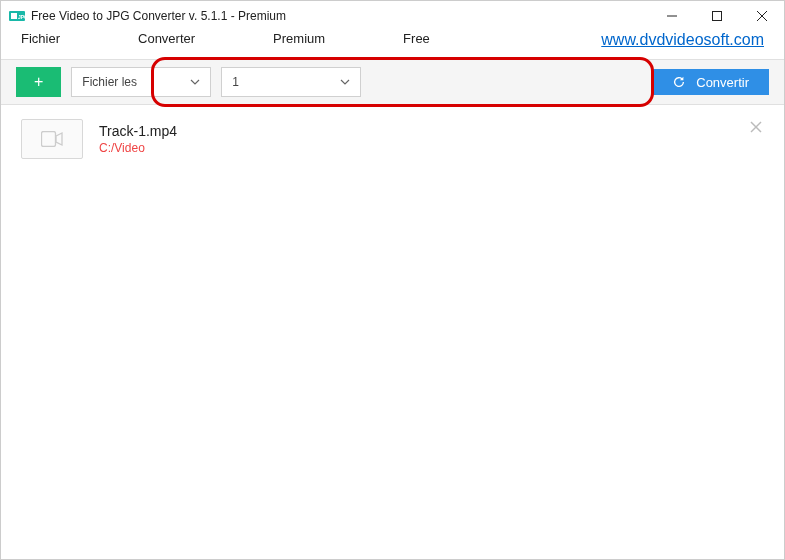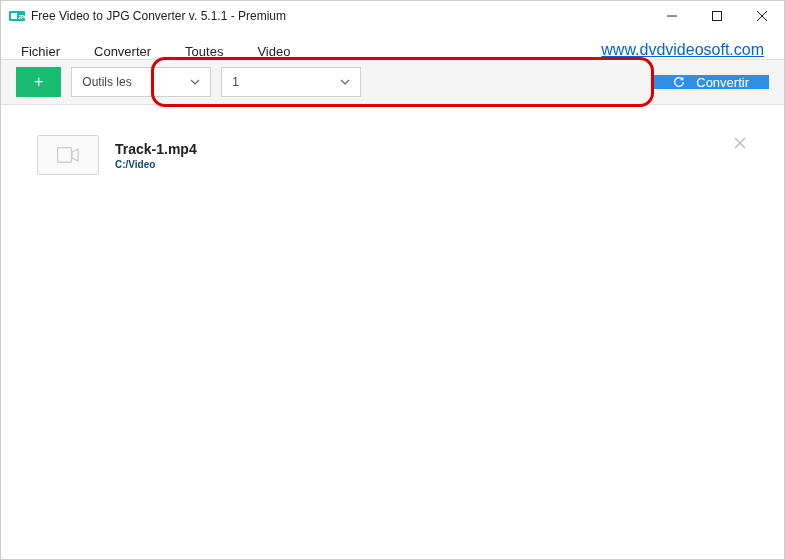--- a/index.html
+++ b/index.html
@@ -3,38 +3,38 @@
 <meta charset="utf-8">
 <style>
   * { box-sizing: border-box; margin: 0; padding: 0; font-family: "Segoe UI", Arial, sans-serif; }
   body { background: #fff; width: 785px; height: 560px; overflow: hidden; border: 1px solid #ccc; }
   .titlebar { height: 30px; display: flex; align-items: center; padding: 0 0 0 8px; justify-content: space-between; }
   .app-icon { width: 16px; height: 16px; margin-right: 6px; display: flex; align-items: center; }
   .title-text { font-size: 12px; color: #222; flex: 1; }
   .win-controls { display: flex; height: 100%; }
   .win-btn { width: 45px; height: 30px; display: flex; align-items: center; justify-content: center; }
   .win-btn svg { stroke: #222; }
-  .menubar { height: 28px; display: flex; align-items: flex-end; padding: 0 20px; }
+  .menubar { height: 28px; display: flex; align-items: flex-start; padding: 0 20px; gap: 44px; }
   .menu-item { font-size: 13px; color: #222; margin-right: 34px; }
   .spacer { flex: 1; }
   .promo-link { font-size: 16px; color: #0066cc; text-decoration: underline; }
   .toolbar { height: 46px; background: #f5f5f5; border-top: 1px solid #e0e0e0; border-bottom: 1px solid #e0e0e0; display: flex; align-items: center; padding: 0 15px; gap: 10px; position: relative; }
   .btn-green { background: #1abc74; color: #fff; height: 30px; padding: 0 18px; display: flex; align-items: center; font-size: 13px; border: none; gap: 8px; }
   .plus-ic { font-size: 16px; font-weight: 300; }
-  .btn-blue { background: #2f8fe6; color: #fff; height: 14px; padding: 0 20px; display: flex; align-items: center; font-size: 13px; border: none; gap: 10px; }
+  .btn-blue { background: #2f8fe6; color: #fff; height: 26px; padding: 0 20px; display: flex; align-items: center; font-size: 13px; border: none; gap: 10px; }
   .dropdown { background: #fff; border: 1px solid #d0d0d0; height: 30px; width: 140px; display: flex; align-items: center; padding: 0 10px; font-size: 12px; color: #444; position: relative; }
   .dropdown .dd-label { flex: 1; }
   .chevron { width: 10px; height: 10px; }
   .highlight-box { position: absolute; border: 3px solid #d60000; border-radius: 14px; pointer-events: none; }
-  .file-area { padding: 16px; font-weight: bold; }
+  .file-area { padding: 0; }
   .file-row { display: flex; align-items: center; padding: 14px 20px; position: relative; }
   .thumb { width: 62px; height: 40px; border: 1px solid #d8d8d8; border-radius: 2px; display: flex; align-items: center; justify-content: center; margin-right: 16px; background: #fafafa; }
   .file-info { display: flex; flex-direction: column; }
   .file-name { font-size: 14px; color: #222; }
-  .file-path { font-size: 10px; color: #0c4a6e; margin-top: 2px; }
+  .file-path { font-size: 12px; color: #ef4444; margin-top: 2px; }
   .remove-x { position: absolute; right: 22px; top: 14px; color: #bbb; font-size: 16px; }
   .refresh-ic { width: 14px; height: 14px; }
 </style>
 </head>
 <body>
 
 <div class="titlebar">
   <span class="app-icon">
     <svg width="16" height="16" viewBox="0 0 16 16">
         <rect x="0" y="3" width="16" height="10" rx="1" fill="#18b8a8"></rect>
@@ -59,33 +59,33 @@
           <line x1="0" y1="0" x2="10" y2="10" stroke-width="1"></line>
           <line x1="10" y1="0" x2="0" y2="10" stroke-width="1"></line>
         </svg>
       </div>
   </div>
 </div>
 
 <div class="menubar">
   <span class="menu-item">Fichier</span>
   <span class="menu-item">Converter</span>
-  <span class="menu-item">Toutes</span>
-  <span class="menu-item">Video</span>
+  <span class="menu-item">Premium</span>
+  <span class="menu-item">Free</span>
   <span class="spacer"></span>
   <a class="promo-link">www.dvdvideosoft.com</a>
 </div>
 
 <div class="toolbar">
   <button class="btn-green">
     <span class="plus-ic">+</span>
   </button>
 
   <div class="dropdown">
-    <span class="dd-label">Outils les</span>
+    <span class="dd-label">Fichier les</span>
     <svg class="chevron" viewBox="0 0 10 10">
         <path d="M1 3 L5 7 L9 3" fill="none" stroke="#666" stroke-width="1.2"></path>
       </svg>
   </div>
   <div class="dropdown">
     <span class="dd-label">1</span>
     <svg class="chevron" viewBox="0 0 10 10">
         <path d="M1 3 L5 7 L9 3" fill="none" stroke="#666" stroke-width="1.2"></path>
       </svg>
   </div>

